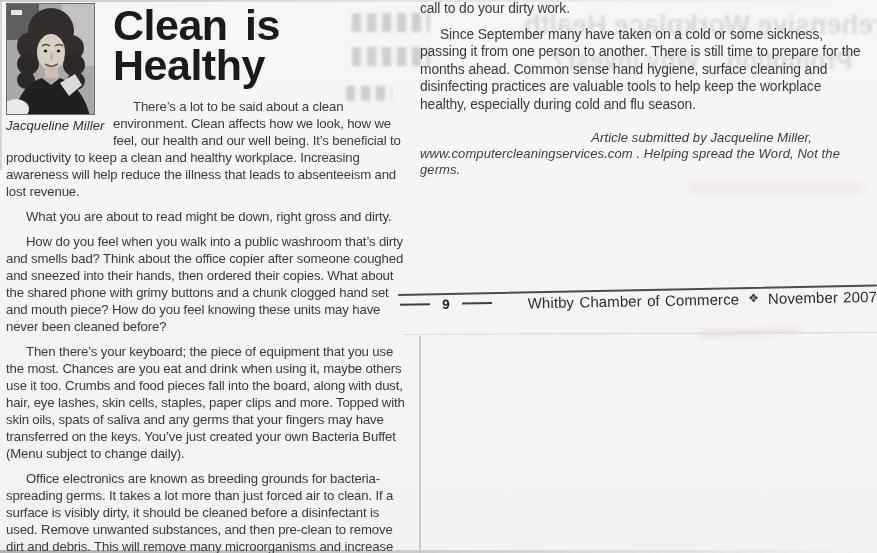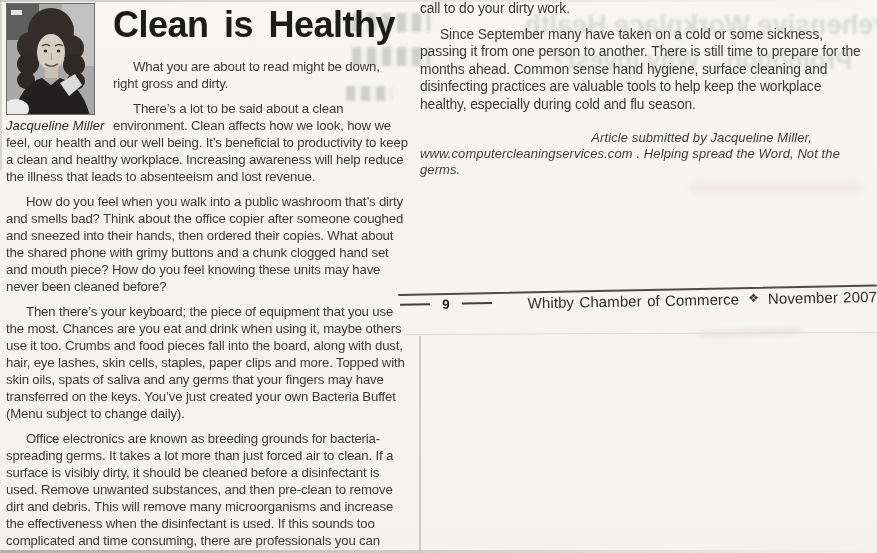--- a/index.html
+++ b/index.html
@@ -25,21 +25,21 @@
   .photo-frame {
     width: 89px; height: 112px; border: 1px solid #6b6b6b; background: #ababab;
     overflow: hidden;
   }
   .photo-frame svg { display: block; }
   .photo-caption {
     font-style: italic; font-size: 13px; margin-top: 2px; color: #2f2f2f;
     white-space: nowrap; letter-spacing: 0.1px;
   }
   h1.title {
-    font-size: 36px; line-height: 40px; margin: 2px 0 13px 2px;
+    font-size: 43px; line-height: 40px; margin: 2px 0 13px 2px;
     font-weight: bold; color: #1b1b1b; letter-spacing: -0.5px; word-spacing: 6px;
   }
   .left-col p, .right-col p { margin: 0 0 8px 0; }
   p.indent { text-indent: 20px; }
 
   
   .right-col {
     position: absolute; left: 420px; top: 0; width: 450px;
     font-size: 13.8px; line-height: 17.5px; letter-spacing: -0.1px;
     color: #3a3a3a;
@@ -157,22 +157,22 @@
           <path d="M6 112 q8 -32 29 -38 l9 7 9 -7 q22 7 30 38 z" fill="#211f20"></path>
           <path d="M53 79 l15 -9 7 11 -13 11 z" fill="#dadada"></path>
           <ellipse cx="9" cy="105" rx="13" ry="10" fill="#e9e9e9"></ellipse>
         </svg>
       </div>
       <div class="photo-caption">Jacqueline Miller</div>
     </div>
 
     <h1 class="title">Clean is Healthy</h1>
 
+    <p class="indent">There’s a lot to be said about a clean environment.  Clean affects how we look, how we feel, our health and our well being.  It’s beneficial to productivity to keep a clean and healthy workplace.  Increasing awareness will help reduce the illness that leads to absenteeism and lost revenue.</p>
     <p class="indent">What you are about to read might be down, right gross and dirty.</p>
-    <p class="indent">There’s a lot to be said about a clean environment.  Clean affects how we look, how we feel, our health and our well being.  It’s beneficial to productivity to keep a clean and healthy workplace.  Increasing awareness will help reduce the illness that leads to absenteeism and lost revenue.</p>
     <p class="indent">How do you feel when you walk into a public washroom that’s dirty and smells bad?  Think about the office copier after someone coughed and sneezed into their hands, then ordered their copies.  What about the shared phone with grimy buttons and a chunk clogged hand set and mouth piece?  How do you feel knowing these units may have never been cleaned before?</p>
     <p class="indent">Then there’s your keyboard; the piece of equipment that you use the most.  Chances are you eat and drink when using it, maybe others use it too.  Crumbs and food pieces fall into the board, along with dust, hair, eye lashes, skin cells, staples, paper clips and more.  Topped with skin oils, spats of saliva and any germs that your fingers may have transferred on the keys.  You’ve just created your own Bacteria Buffet (Menu subject to change daily).</p>
     <p class="indent">Office electronics are known as breeding grounds for bacteria-spreading germs. It takes a lot more than just forced air to clean. If a surface is visibly dirty, it should be cleaned before a disinfectant is used.  Remove unwanted substances, and then pre-clean to remove dirt and debris.  This will remove many microorganisms and increase the effectiveness when the disinfectant is used. If this sounds too complicated and time consuming, there are professionals you can</p>
   </div>
 
   <div class="right-col">
     <p>call to do your dirty work.</p>
     <p class="indent">Since September many have taken on a cold or some sickness, passing it from one person to another. There is still time to prepare for the months ahead.  Common sense hand hygiene, surface cleaning and disinfecting practices are valuable tools to help keep the workplace healthy, especially during cold and flu season.</p>
 
     <div class="credits">

